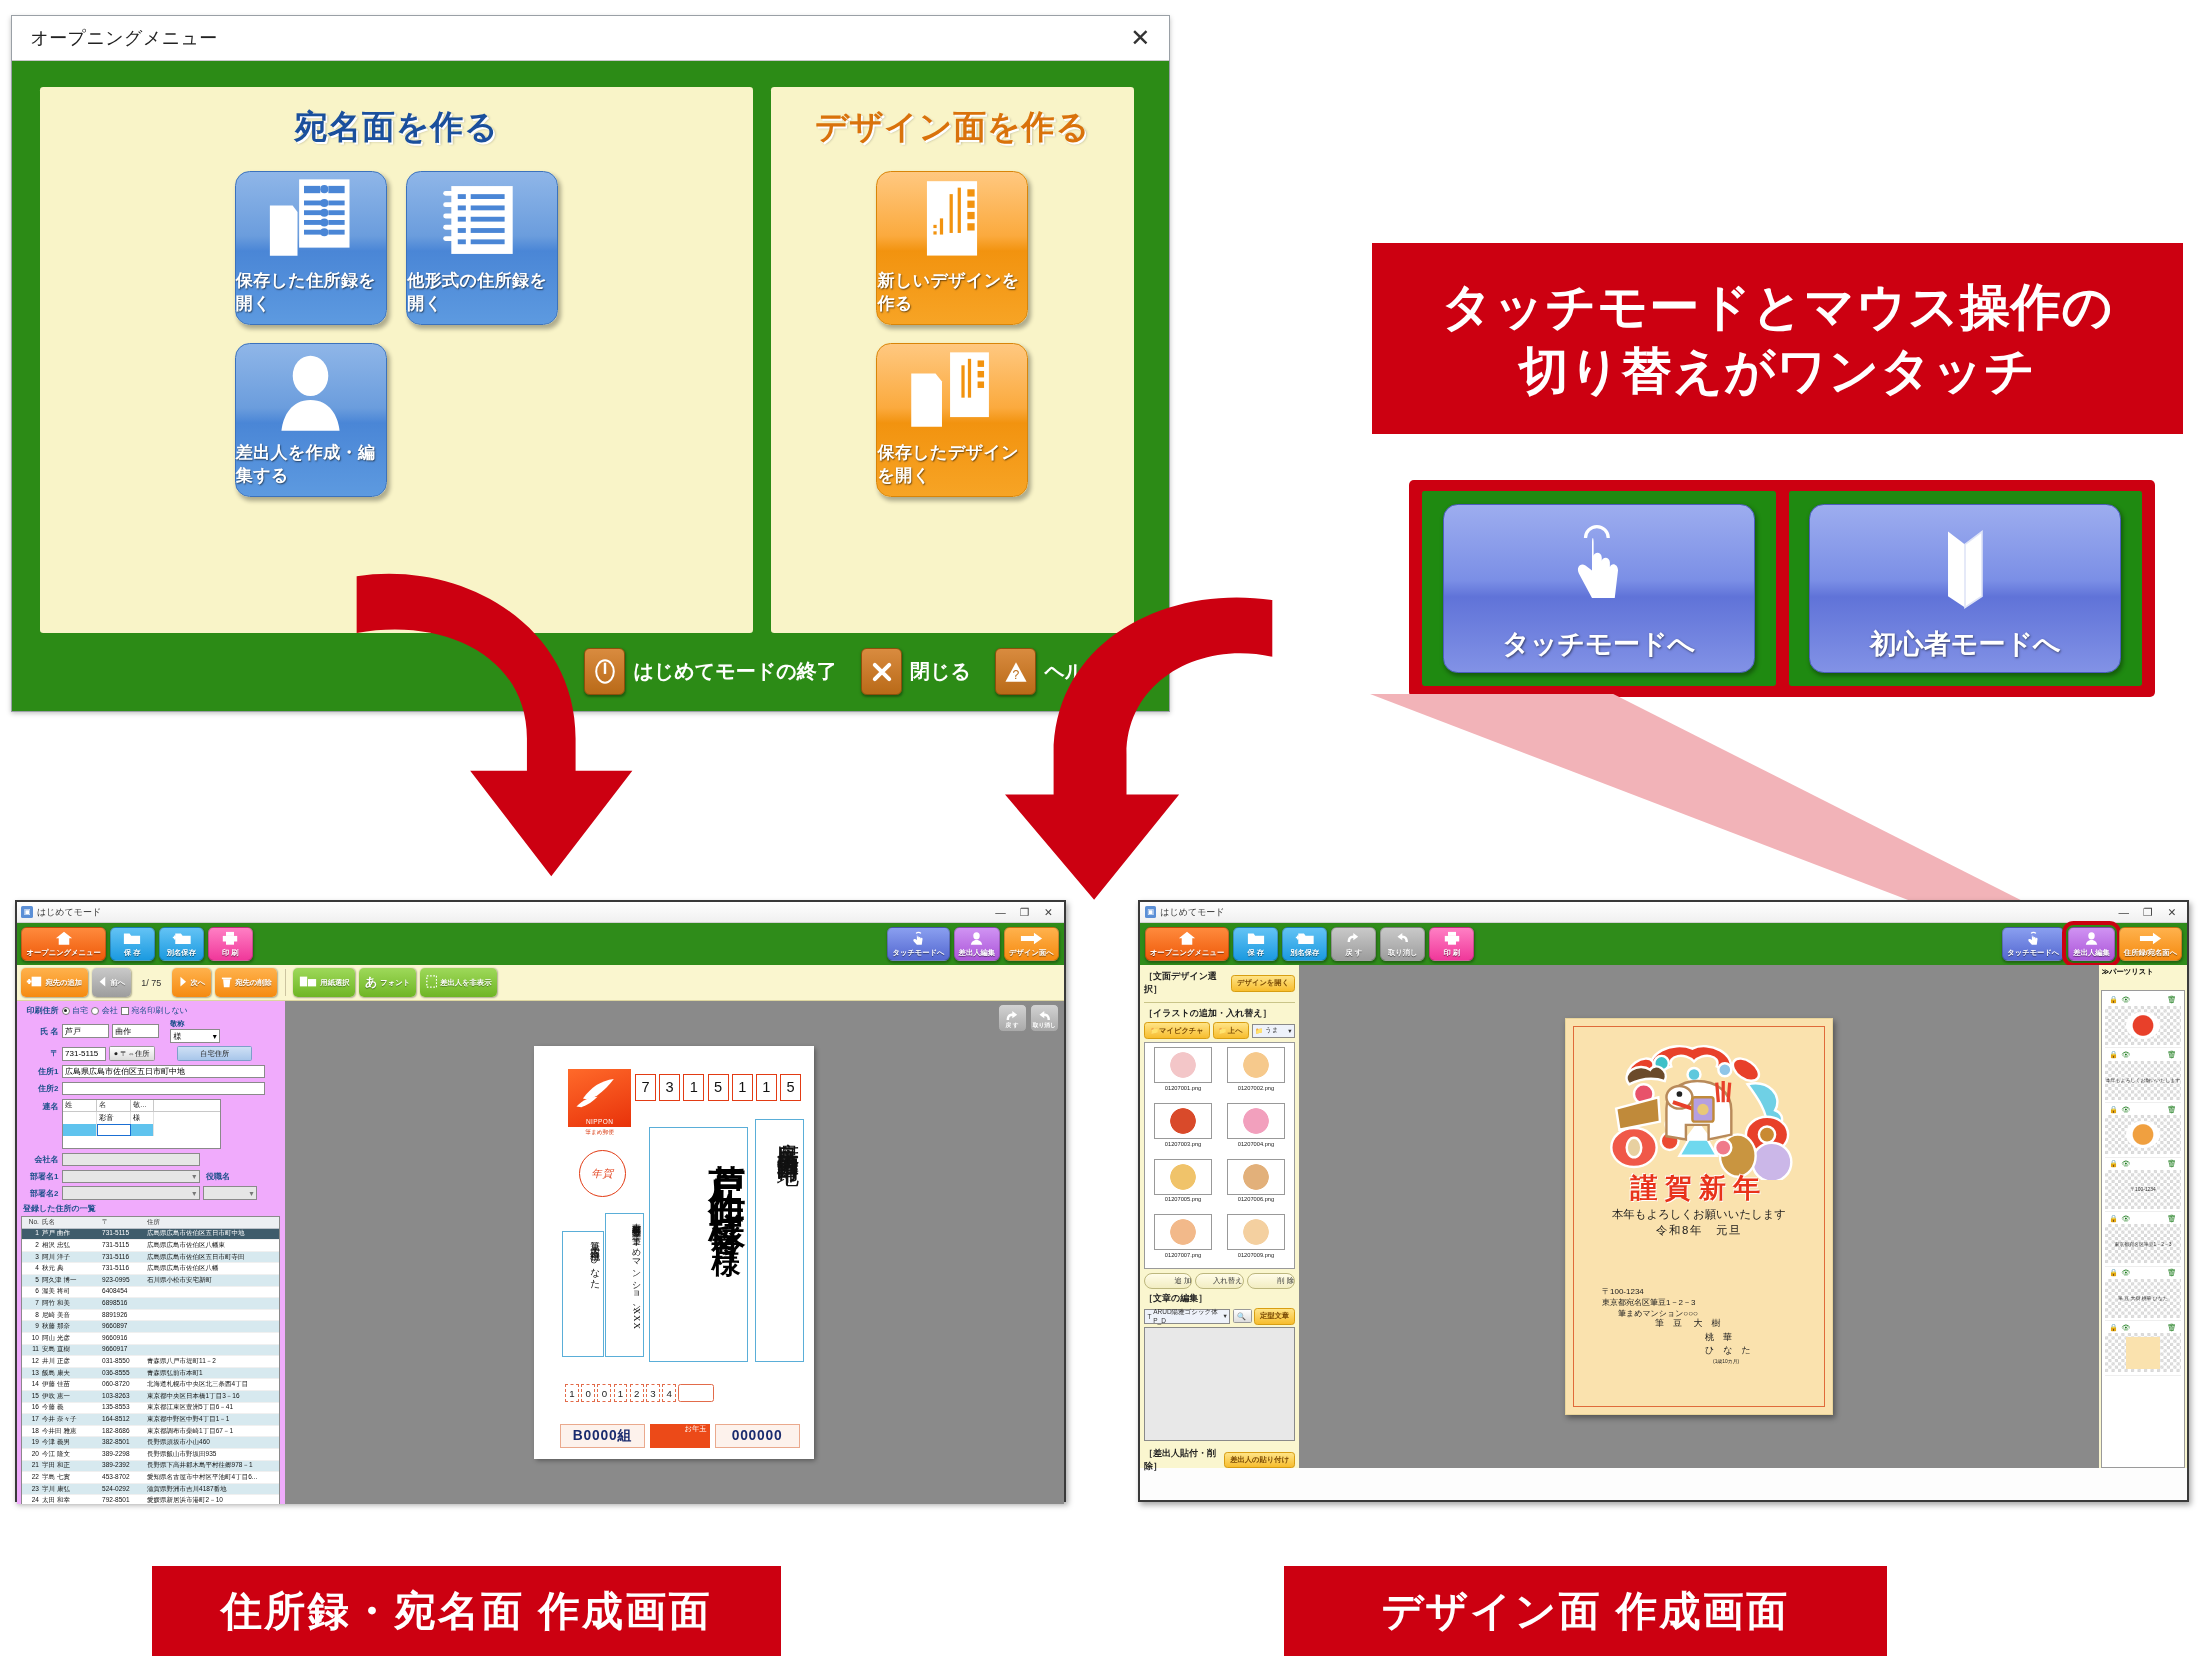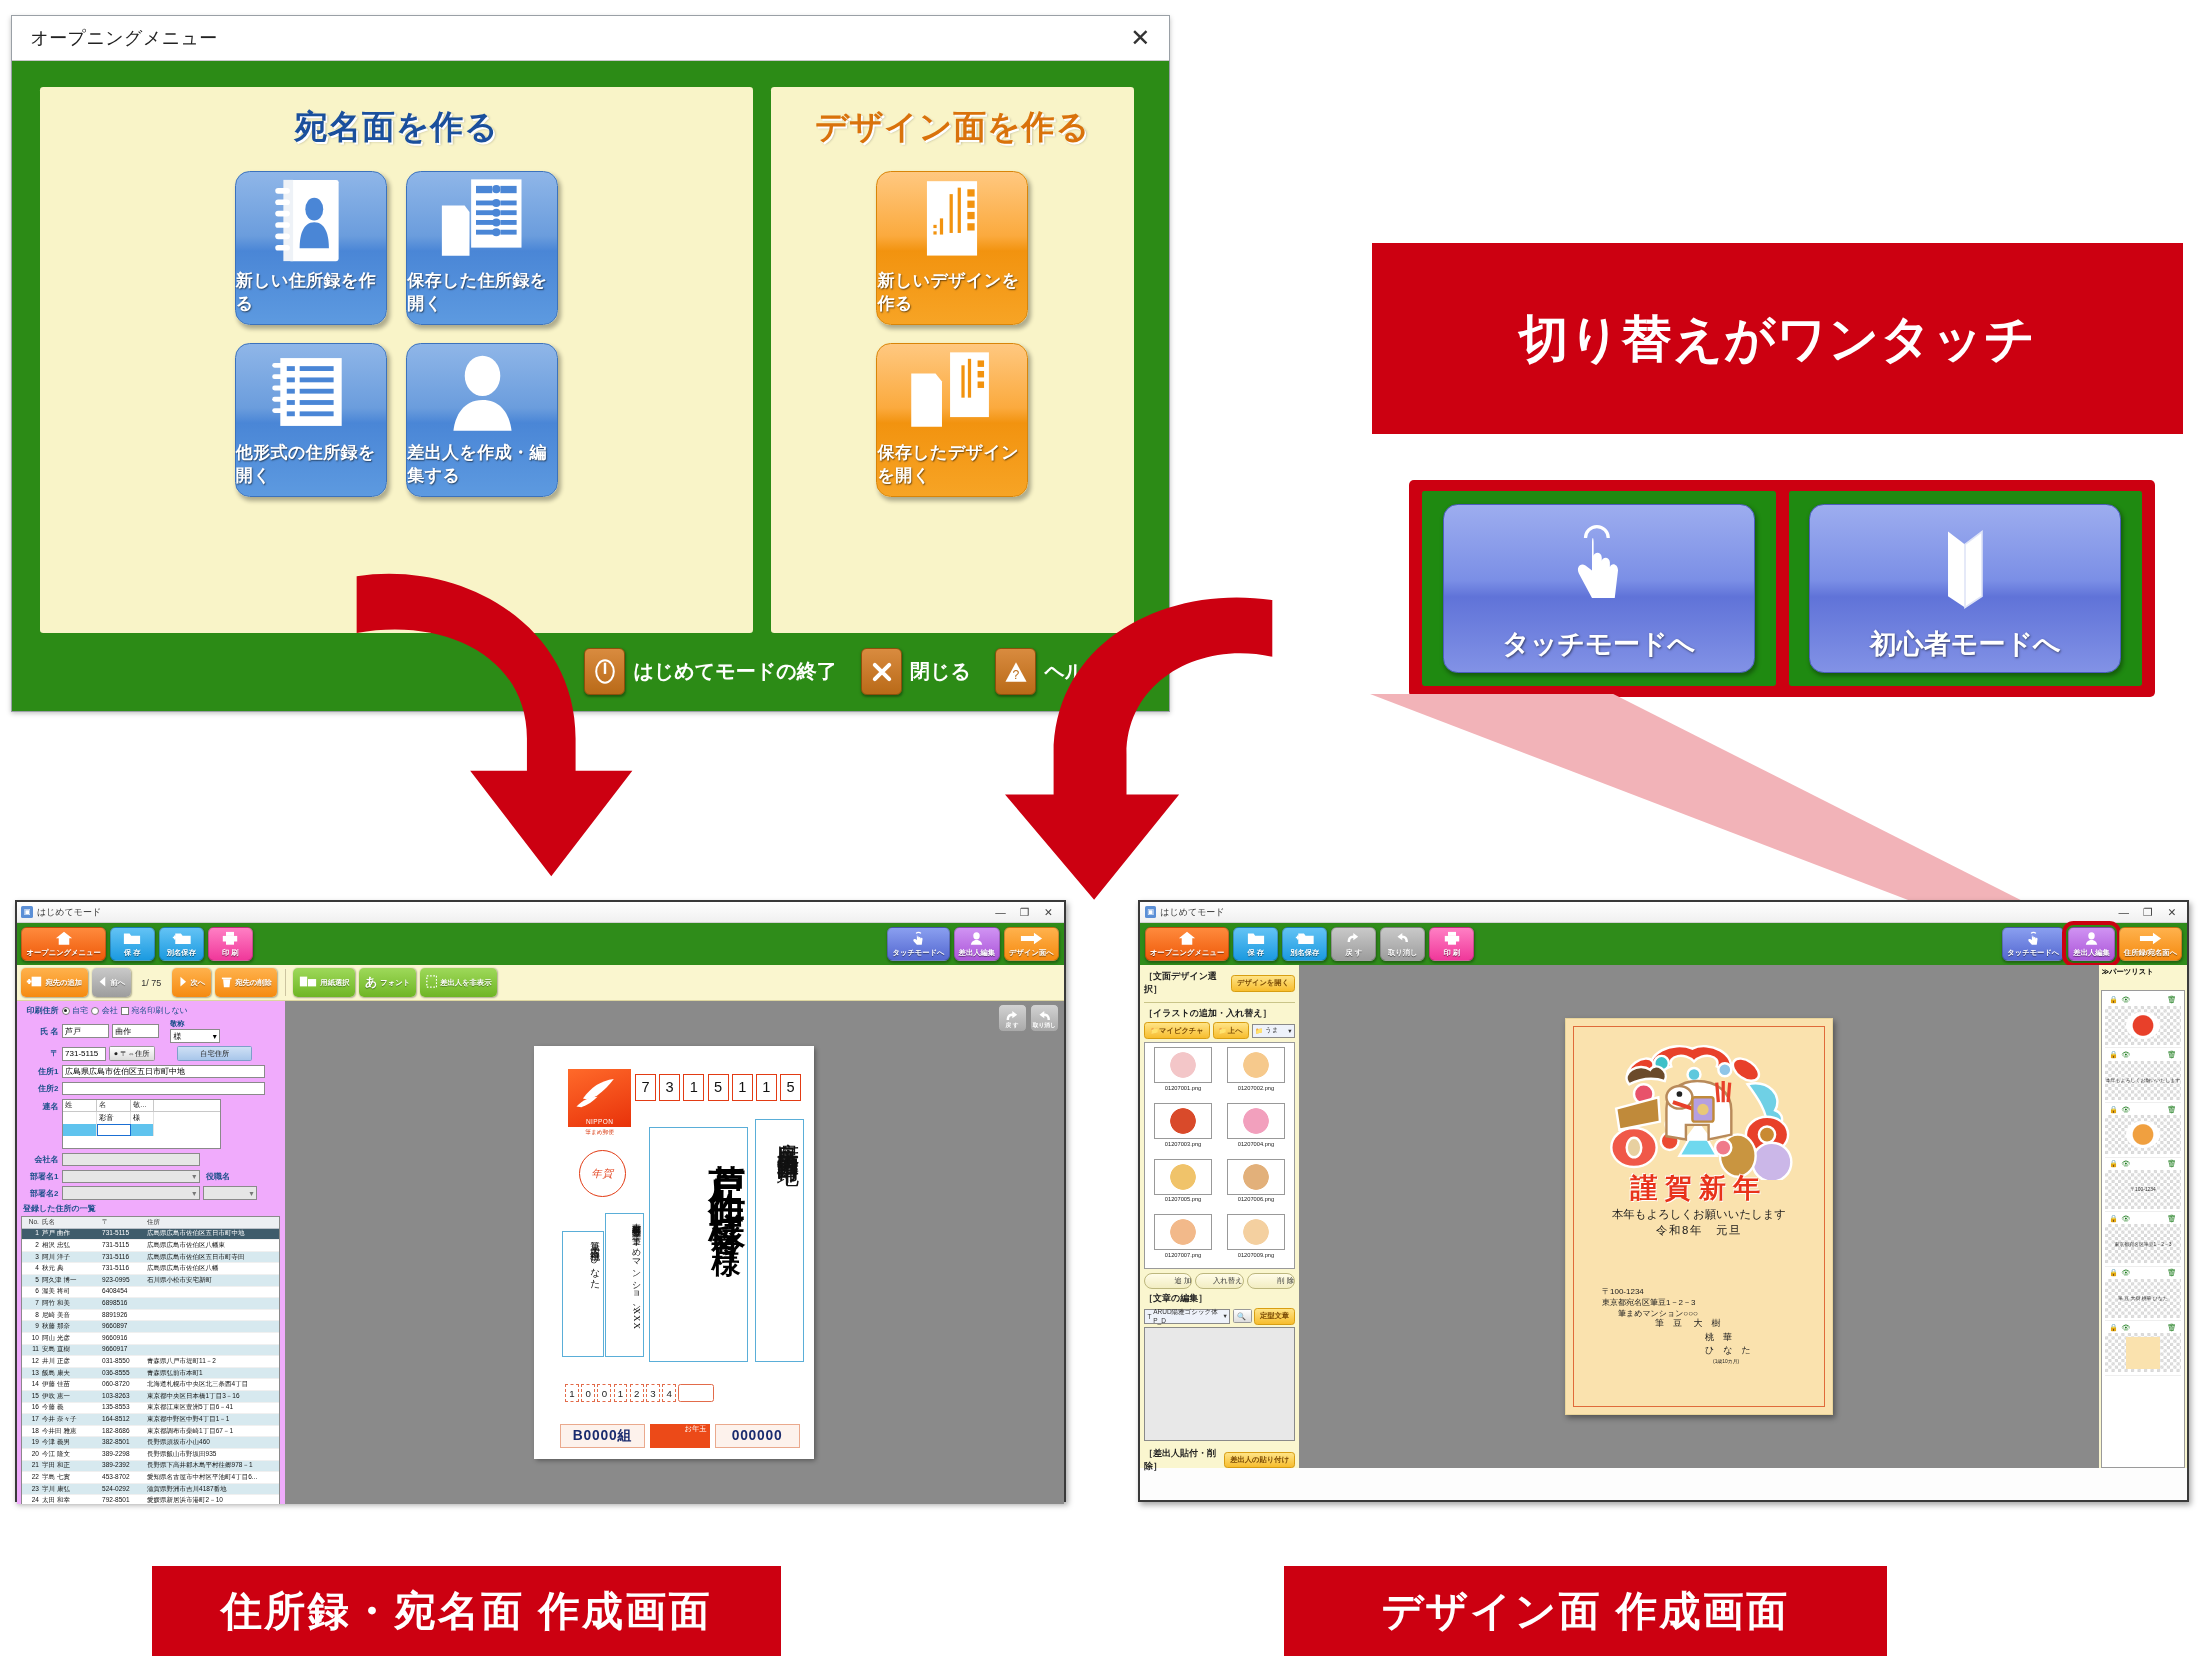--- a/index.html
+++ b/index.html
@@ -334,39 +334,20 @@
     <span class="ttl">オープニングメニュー</span>
     <span class="dlg-close">✕</span>
   </div>
   <div class="dlg-body">
     <div class="panels">
 
       <div class="panel panel-addr">
         <div class="panel-head head-blue">宛名面を作る</div>
         <div class="tilegrid">
 
-          <div class="tile tile-blue">
-            <div class="tile-ico">
-              <svg width="78" height="91" viewBox="0 0 96 112">
-                <rect x="20" y="6" width="62" height="100" rx="3" fill="#fff"></rect>
-                <rect x="14" y="6" width="12" height="100" fill="#eef2f7"></rect>
-                <g fill="#fff">
-                  <rect x="4" y="16" width="18" height="7" rx="3.5"></rect>
-                    <rect x="4" y="30" width="18" height="7" rx="3.5"></rect>
-                  <rect x="4" y="44" width="18" height="7" rx="3.5"></rect>
-                    <rect x="4" y="58" width="18" height="7" rx="3.5"></rect>
-                  <rect x="4" y="72" width="18" height="7" rx="3.5"></rect>
-                    <rect x="4" y="86" width="18" height="7" rx="3.5"></rect>
-                </g>
-                <ellipse cx="52" cy="42" rx="11" ry="14" fill="#4a86d6"></ellipse>
-                <path d="M52 58 C38 58 34 74 34 90 L70 90 C70 74 66 58 52 58Z" fill="#4a86d6"></path>
-              </svg>
-            </div>
-            <div class="tile-lbl">新しい住所録を作る</div>
-          </div>
 
           <div class="tile tile-blue">
             <div class="tile-ico">
               <svg width="91" height="88" viewBox="0 0 112 108">
                 <rect x="42" y="4" width="62" height="84" fill="#fff"></rect>
                 <g fill="#4a86d6">
                   <rect x="48" y="12" width="20" height="9"></rect>
                     <rect x="78" y="12" width="20" height="9"></rect>
                   <rect x="48" y="30" width="22" height="6"></rect>
                     <rect x="78" y="30" width="20" height="6"></rect>
@@ -499,20 +480,21 @@
               <text x="16" y="24" font-size="15" text-anchor="middle" fill="#b96a18" font-family="Liberation Sans">?</text>
             </svg>
         </span>
         <span class="foot-lbl">ヘルプ</span>
       </div>
     </div>
   </div>
 </div>
 
 <div class="banner">
+  <div>タッチモードとマウス操作の</div>
   <div>切り替えがワンタッチ</div>
 </div>
 
 <div class="mode-box">
   <div class="mode-half">
     <div class="mode-btn">
       <span class="ic">
         <svg width="75" height="91" viewBox="0 0 92 112">
           <path d="M30 22 A14 14 0 0 1 58 22" fill="none" stroke="#fff" stroke-width="4"></path>
           <path d="M38 28 L38 62 L30 56 C24 52 18 58 22 66 L38 96 L66 96 L70 62 C70 54 62 52 60 58 L60 52 C60 46 52 44 50 50 L50 46 C50 40 42 38 40 44 L40 28 C40 20 38 20 38 28Z" fill="#fff"></path>

